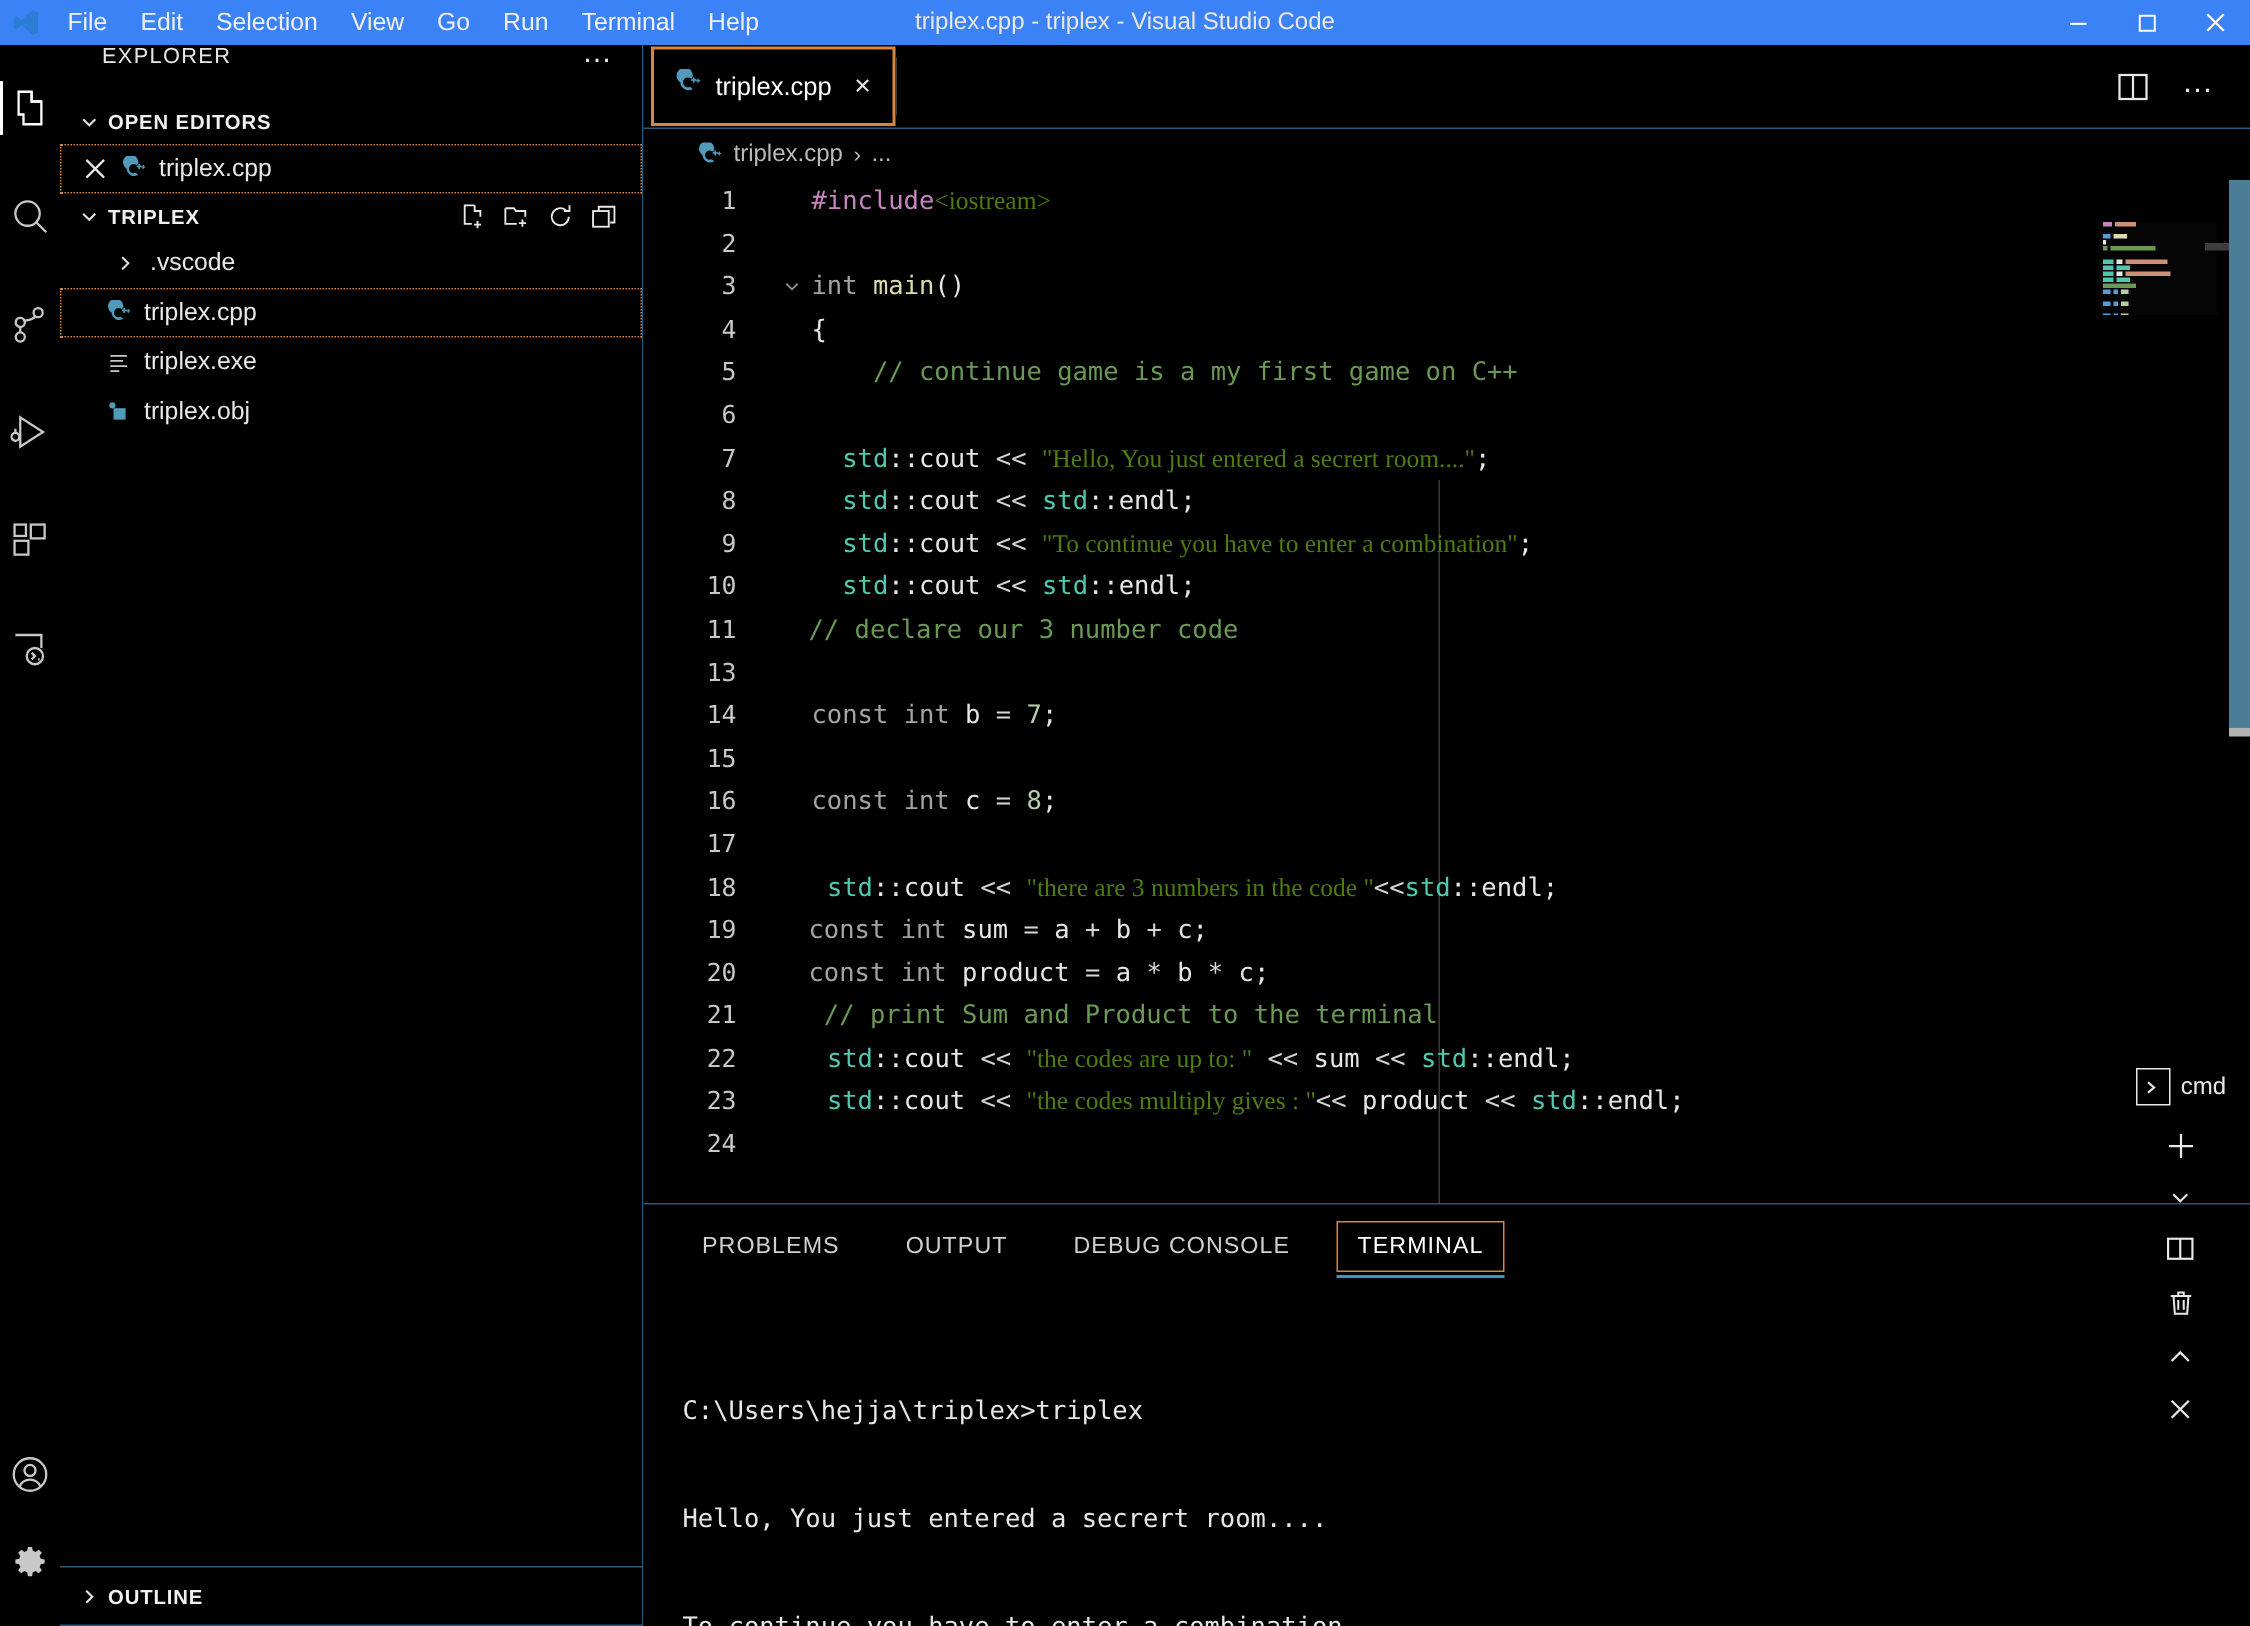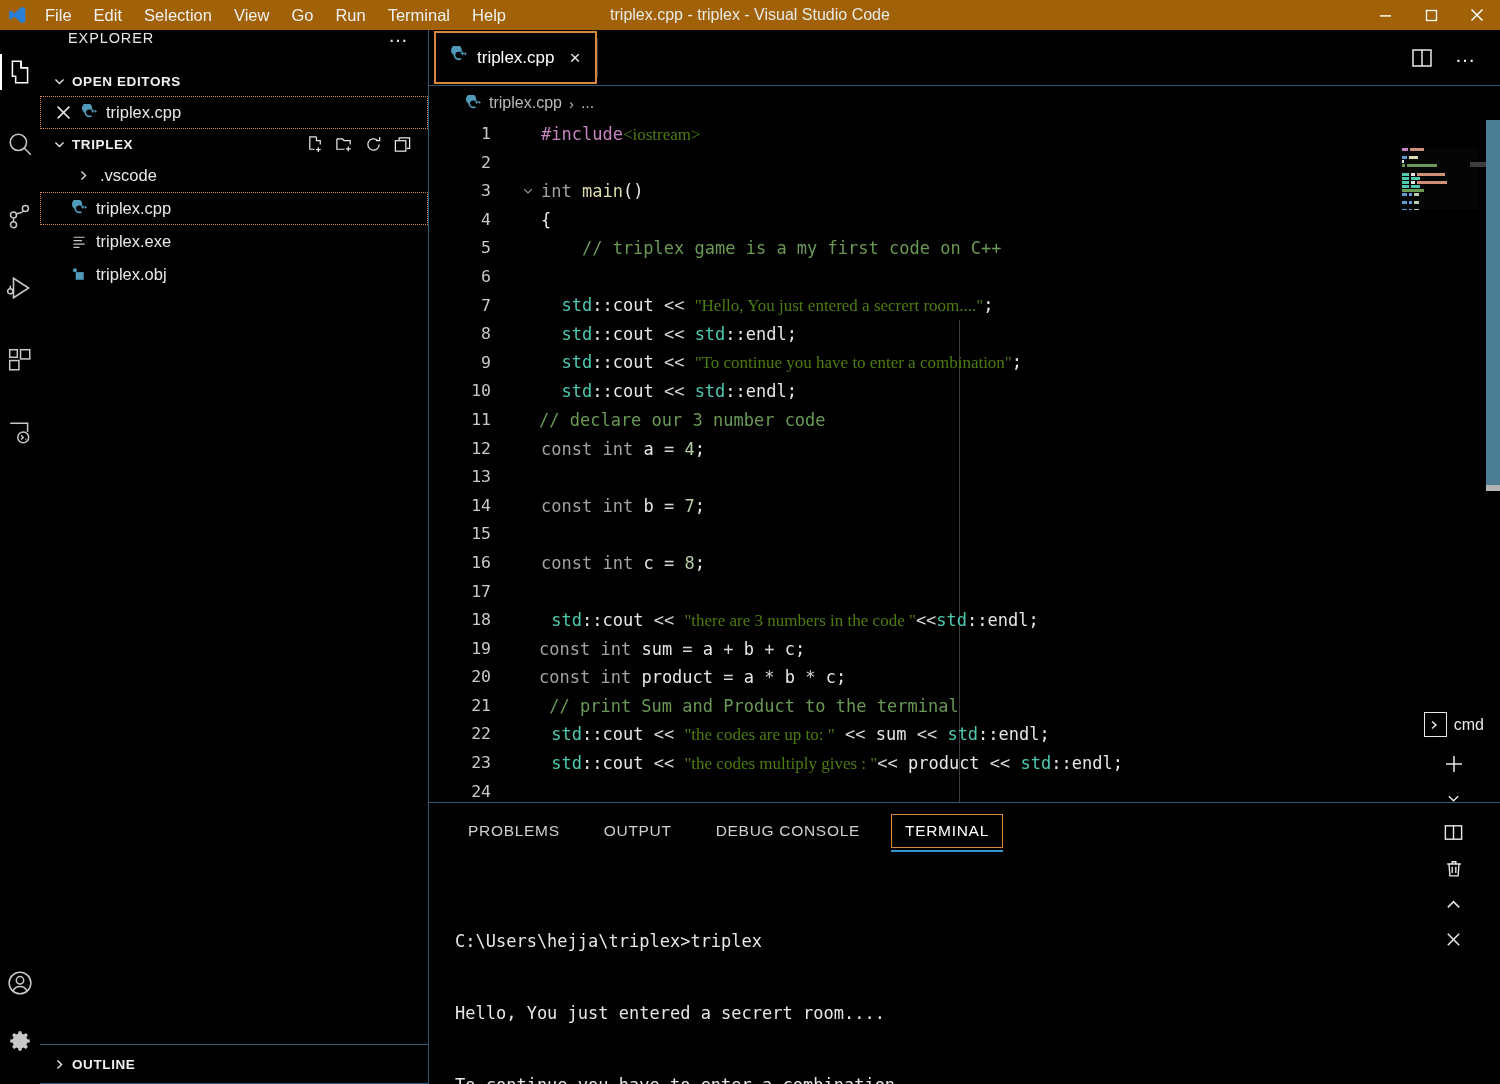--- a/index.html
+++ b/index.html
@@ -11,21 +11,21 @@
     overflow: hidden;
     font-family: "Liberation Sans", sans-serif;
     color: #cccccc;
     -webkit-font-smoothing: antialiased;
   }
   .app { position: relative; width: 1500px; height: 1084px; background:#000; }
 
   
   .titlebar {
     position:absolute; left:0; top:0; width:1500px; height:30px;
-    background:#a16207; display:flex; align-items:center;
+    background:#3b82f6; display:flex; align-items:center;
   }
   .tb-logo {
     width:34px; height:30px; display:flex; align-items:center; justify-content:center;
   }
   .tb-logo svg { width:20px; height:20px; }
   .menu { display:flex; align-items:center; height:30px; }
   .menu-item {
     padding:2px 11px; font-size:16.5px; color:#f0f0f0; line-height:26px;
     white-space:nowrap; cursor:default;
   }
@@ -468,28 +468,27 @@
 
     <div class="code-wrap">
       <div class="guide"></div>
       <div class="code" id="code-lines">
           <div class="cline"><div class="lnum">1</div><div class="fold"></div><div class="ctext"><span class="k-pre">#include</span><span class="k-str">&lt;iostream&gt;</span></div></div>
           <div class="cline"><div class="lnum">2</div><div class="fold"></div><div class="ctext">&nbsp;</div></div>
           <div class="cline"><div class="lnum">3</div><div class="fold"><svg viewBox="0 0 16 16" fill="none" stroke="currentColor" stroke-width="1.6">
                 <path d="M3 5.5 8 10.5 13 5.5"></path>
               </svg></div><div class="ctext"><span class="k-kw">int</span><span class="k-op"> </span><span class="k-fn">main</span><span class="k-punct">()</span></div></div>
           <div class="cline"><div class="lnum">4</div><div class="fold"></div><div class="ctext"><span class="k-punct">{</span></div></div>
-          <div class="cline"><div class="lnum">5</div><div class="fold"></div><div class="ctext"><span class="k-cmt">    // triplex game is a my first code on C++</span></div></div>
+          <div class="cline"><div class="lnum">5</div><div class="fold"></div><div class="ctext"><span class="k-cmt">    // continue game is a my first game on C++</span></div></div>
           <div class="cline"><div class="lnum">6</div><div class="fold"></div><div class="ctext">&nbsp;</div></div>
           <div class="cline"><div class="lnum">7</div><div class="fold"></div><div class="ctext"><span class="k-op">  </span><span class="k-ns">std</span><span class="k-punct">::</span><span class="k-id">cout</span><span class="k-op"> </span><span class="k-op">&lt;&lt;</span><span class="k-op"> </span><span class="k-str">"Hello, You just entered a secrert room...."</span><span class="k-punct">;</span></div></div>
           <div class="cline"><div class="lnum">8</div><div class="fold"></div><div class="ctext"><span class="k-op">  </span><span class="k-ns">std</span><span class="k-punct">::</span><span class="k-id">cout</span><span class="k-op"> </span><span class="k-op">&lt;&lt;</span><span class="k-op"> </span><span class="k-ns">std</span><span class="k-punct">::</span><span class="k-id">endl</span><span class="k-punct">;</span></div></div>
           <div class="cline"><div class="lnum">9</div><div class="fold"></div><div class="ctext"><span class="k-op">  </span><span class="k-ns">std</span><span class="k-punct">::</span><span class="k-id">cout</span><span class="k-op"> </span><span class="k-op">&lt;&lt;</span><span class="k-op"> </span><span class="k-str">"To continue you have to enter a combination"</span><span class="k-punct">;</span></div></div>
           <div class="cline"><div class="lnum">10</div><div class="fold"></div><div class="ctext"><span class="k-op">  </span><span class="k-ns">std</span><span class="k-punct">::</span><span class="k-id">cout</span><span class="k-op"> </span><span class="k-op">&lt;&lt;</span><span class="k-op"> </span><span class="k-ns">std</span><span class="k-punct">::</span><span class="k-id">endl</span><span class="k-punct">;</span></div></div>
           <div class="cline"><div class="lnum">11</div><div class="fold"></div><div class="ctext" style="padding-left: 0px;"><span class="k-cmt">// declare our 3 number code</span></div></div>
-          <div class="cline"><div class="lnum">12</div><div class="fold"></div><div class="ctext"><span class="k-kw">const</span><span class="k-op"> </span><span class="k-kw">int</span><span class="k-op"> </span><span class="k-id">a</span><span class="k-op"> = </span><span class="k-num">4</span><span class="k-punct">;</span></div></div>
           <div class="cline"><div class="lnum">13</div><div class="fold"></div><div class="ctext">&nbsp;</div></div>
           <div class="cline"><div class="lnum">14</div><div class="fold"></div><div class="ctext"><span class="k-kw">const</span><span class="k-op"> </span><span class="k-kw">int</span><span class="k-op"> </span><span class="k-id">b</span><span class="k-op"> = </span><span class="k-num">7</span><span class="k-punct">;</span></div></div>
           <div class="cline"><div class="lnum">15</div><div class="fold"></div><div class="ctext">&nbsp;</div></div>
           <div class="cline"><div class="lnum">16</div><div class="fold"></div><div class="ctext"><span class="k-kw">const</span><span class="k-op"> </span><span class="k-kw">int</span><span class="k-op"> </span><span class="k-id">c</span><span class="k-op"> = </span><span class="k-num">8</span><span class="k-punct">;</span></div></div>
           <div class="cline"><div class="lnum">17</div><div class="fold"></div><div class="ctext">&nbsp;</div></div>
           <div class="cline"><div class="lnum">18</div><div class="fold"></div><div class="ctext"><span class="k-op"> </span><span class="k-ns">std</span><span class="k-punct">::</span><span class="k-id">cout</span><span class="k-op"> </span><span class="k-op">&lt;&lt;</span><span class="k-op"> </span><span class="k-str">"there are 3 numbers in the code "</span><span class="k-op">&lt;&lt;</span><span class="k-ns">std</span><span class="k-punct">::</span><span class="k-id">endl</span><span class="k-punct">;</span></div></div>
           <div class="cline"><div class="lnum">19</div><div class="fold"></div><div class="ctext" style="padding-left: 0px;"><span class="k-kw">const</span><span class="k-op"> </span><span class="k-kw">int</span><span class="k-op"> </span><span class="k-id">sum</span><span class="k-op"> = </span><span class="k-id">a</span><span class="k-op"> + </span><span class="k-id">b</span><span class="k-op"> + </span><span class="k-id">c</span><span class="k-punct">;</span></div></div>
           <div class="cline"><div class="lnum">20</div><div class="fold"></div><div class="ctext" style="padding-left: 0px;"><span class="k-kw">const</span><span class="k-op"> </span><span class="k-kw">int</span><span class="k-op"> </span><span class="k-id">product</span><span class="k-op"> = </span><span class="k-id">a</span><span class="k-op"> * </span><span class="k-id">b</span><span class="k-op"> * </span><span class="k-id">c</span><span class="k-punct">;</span></div></div>
           <div class="cline"><div class="lnum">21</div><div class="fold"></div><div class="ctext" style="padding-left: 0px;"><span class="k-cmt"> // print Sum and Product to the terminal</span></div></div>
           <div class="cline"><div class="lnum">22</div><div class="fold"></div><div class="ctext"><span class="k-op"> </span><span class="k-ns">std</span><span class="k-punct">::</span><span class="k-id">cout</span><span class="k-op"> </span><span class="k-op">&lt;&lt;</span><span class="k-op"> </span><span class="k-str">"the codes are up to: "</span><span class="k-op"> </span><span class="k-op">&lt;&lt;</span><span class="k-op"> </span><span class="k-id">sum</span><span class="k-op"> </span><span class="k-op">&lt;&lt;</span><span class="k-op"> </span><span class="k-ns">std</span><span class="k-punct">::</span><span class="k-id">endl</span><span class="k-punct">;</span></div></div>

